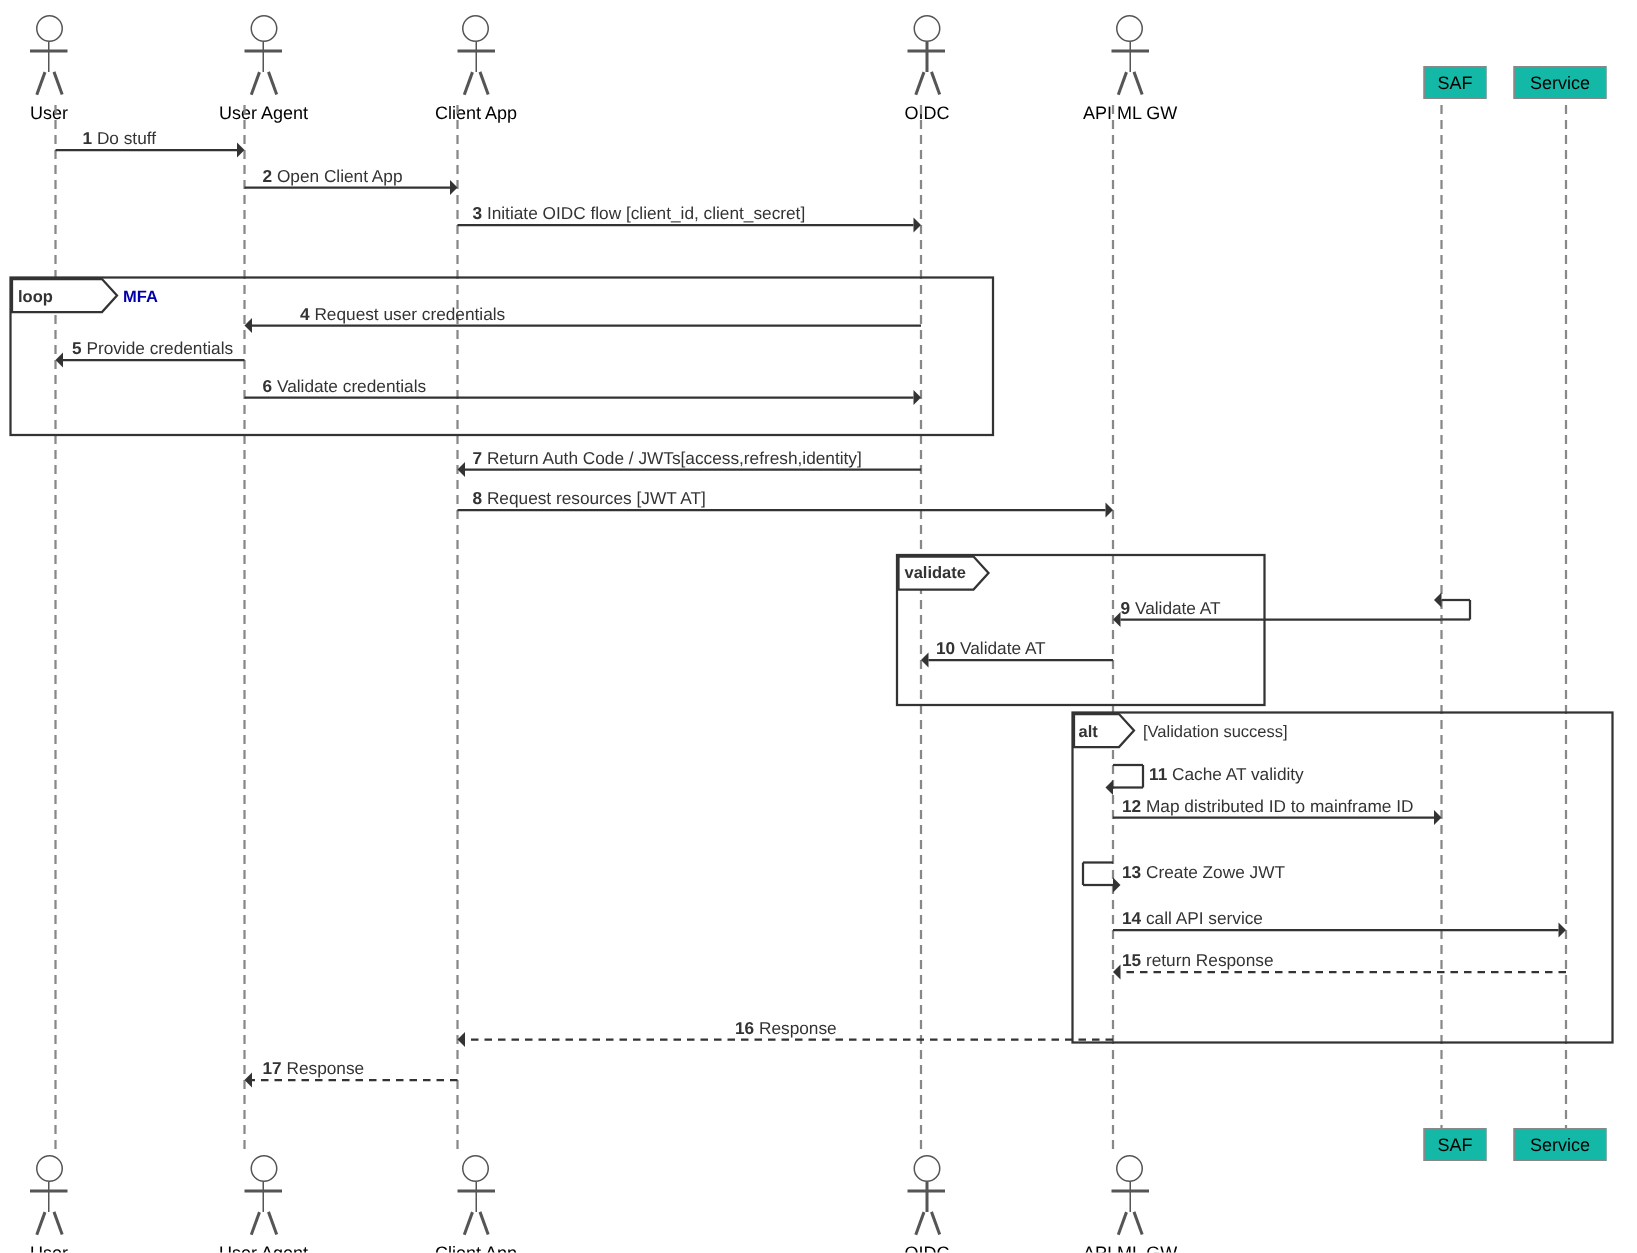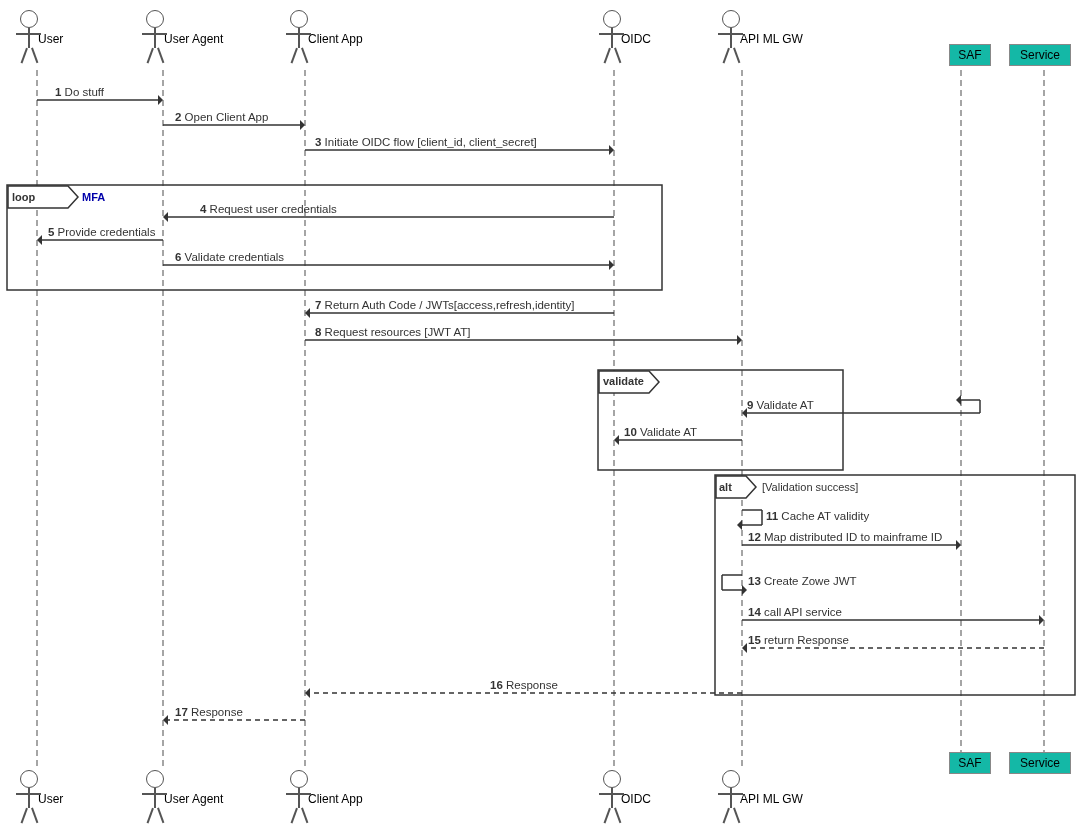--- a/index.html
+++ b/index.html
@@ -14,20 +14,21 @@
     }
     #diagram {
       position: relative;
       width: 1091px;
       height: 835px;
     }
     
     .actor {
       position: absolute;
       display: flex;
+      flex-direction: column;
       align-items: center;
       font-size: 12px;
       justify-content: flex-end;
     }
     .actor-figure {
       display: flex;
       flex-direction: column;
       align-items: center;
     }
     .actor-head {

